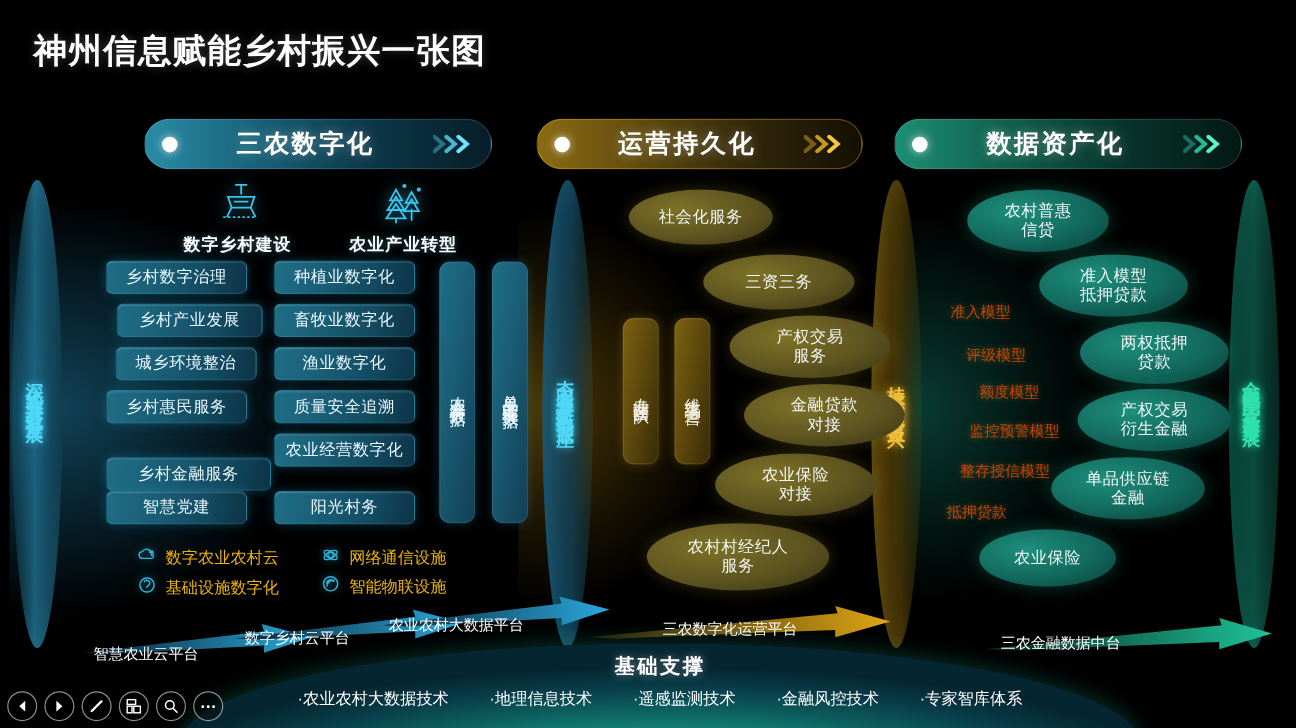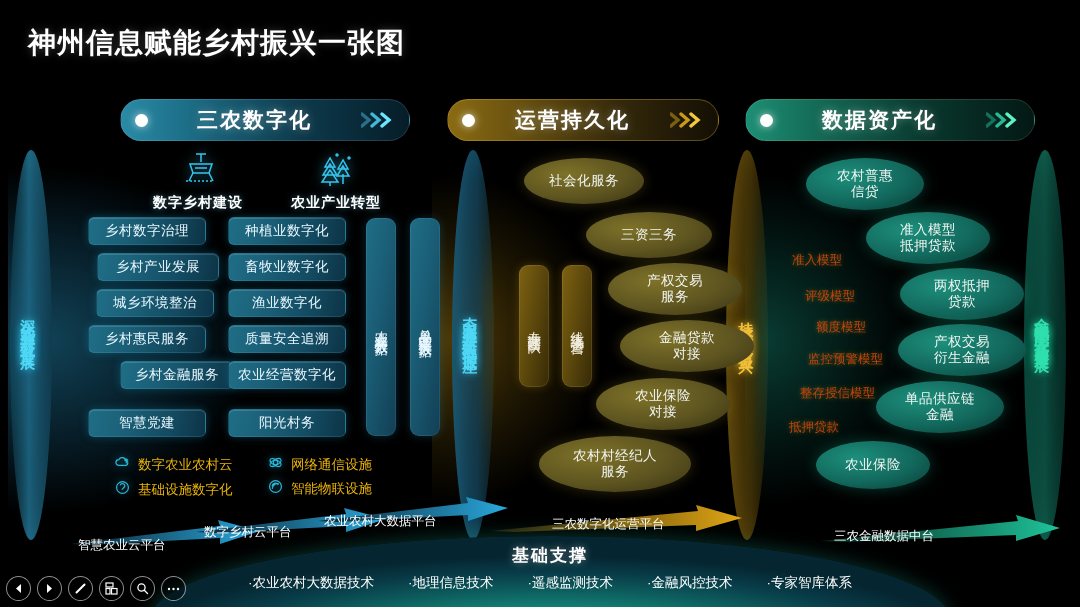--- a/index.html
+++ b/index.html
@@ -250,21 +250,21 @@
           <circle cx="33" cy="8" r="1"></circle>
       </svg>
     </div>
     <div class="t-label">农业产业转型</div>
   </div>
 
   <div class="chip" style="left:88px; top:217px; width:118px;">乡村数字治理</div>
   <div class="chip" style="left:97px; top:253px; width:122px;">乡村产业发展</div>
   <div class="chip" style="left:96px; top:289px; width:118px;">城乡环境整治</div>
   <div class="chip" style="left:88px; top:325px; width:118px;">乡村惠民服务</div>
-  <div class="chip" style="left:88px; top:361px; width:114px;margin-left:32px;">乡村金融服务</div>
+  <div class="chip" style="left:88px; top:381px; width:138px;">乡村金融服务</div>
   <div class="chip" style="left:88px; top:409px; width:118px;">智慧党建</div>
 
   <div class="chip" style="left:228px; top:217px; width:118px;">种植业数字化</div>
   <div class="chip" style="left:228px; top:253px; width:118px;">畜牧业数字化</div>
   <div class="chip" style="left:228px; top:289px; width:118px;">渔业数字化</div>
   <div class="chip" style="left:228px; top:325px; width:118px;">质量安全追溯</div>
   <div class="chip" style="left:228px; top:361px; width:118px;">农业经营数字化</div>
   <div class="chip" style="left:228px; top:409px; width:118px;">阳光村务</div>
 
   <div class="vbar" style="left:366px; top:218px; width:30px; height:218px;">农业农村大数据</div>

